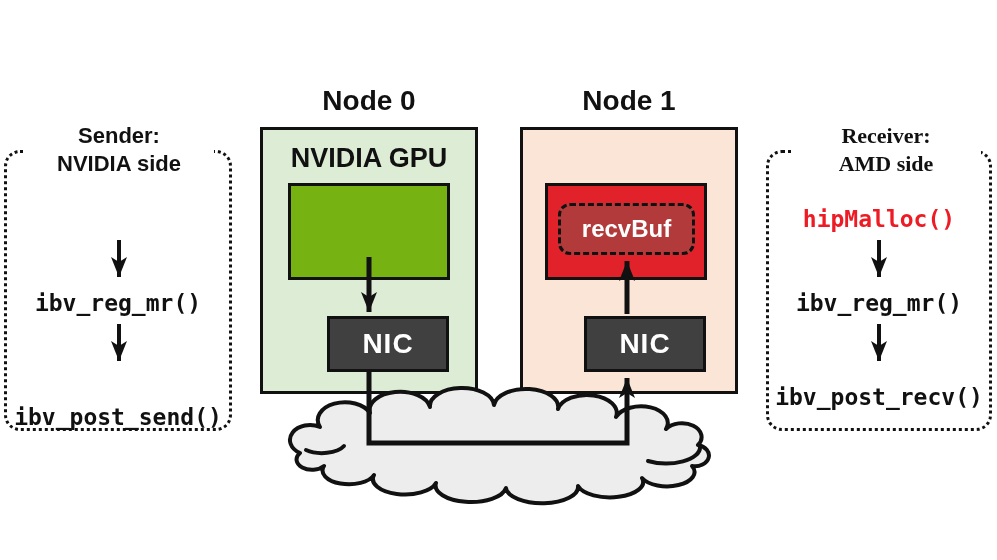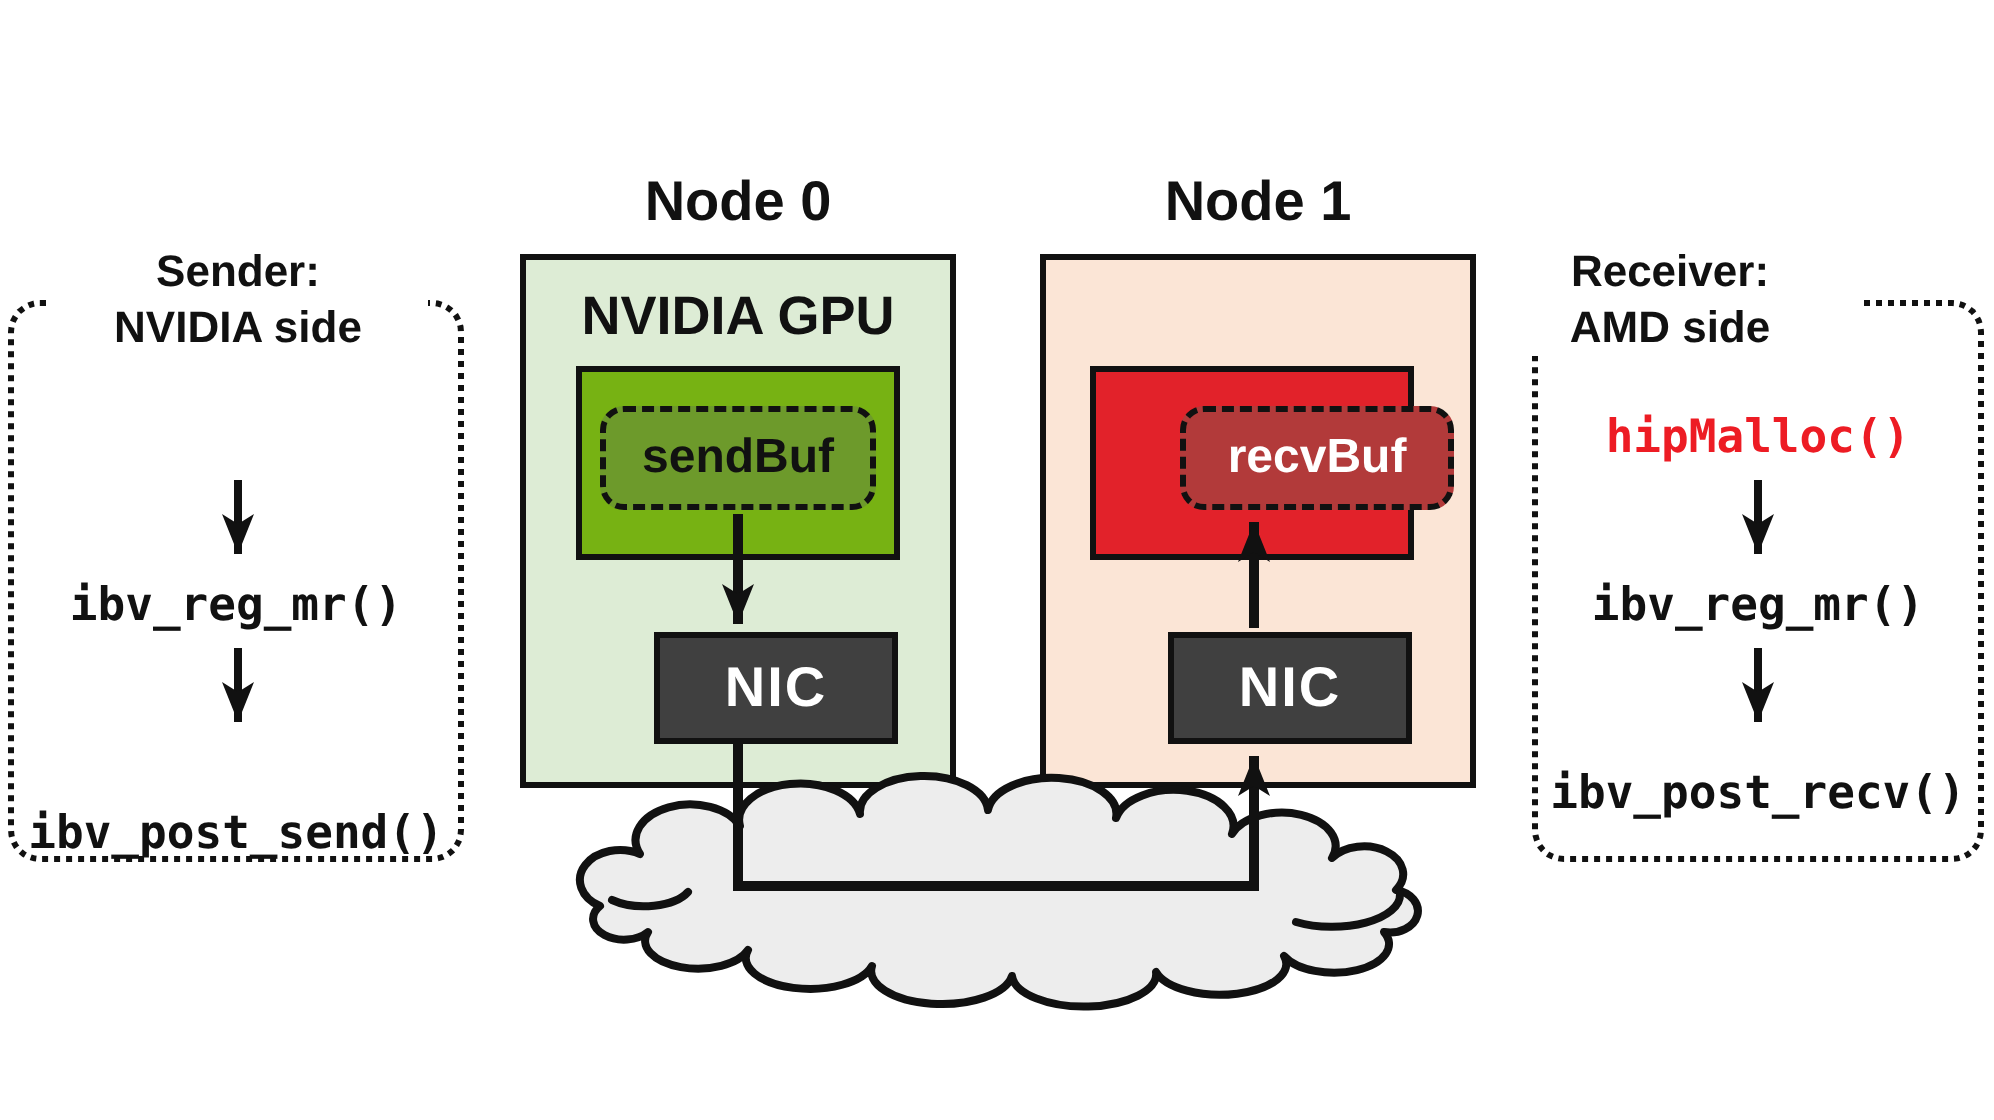--- a/index.html
+++ b/index.html
@@ -15,56 +15,53 @@
   .panel-title{font-size:22px;line-height:28px;font-weight:bold;background:#fff;z-index:3;color:#111;}
   .node-box{border:3px solid #111;}
   .node0-bg{background:#ddecd5;}
   .node1-bg{background:#fbe5d6;}
   .gpu-inner{border:3px solid #111;}
   .nvgreen{background:#77b213;}
   .amdred{background:#e2222a;}
   .bufbox{border:3px dashed #111;border-radius:12px;display:flex;align-items:center;justify-content:center;
           font-size:24px;font-weight:bold;}
   .sendbuf{background:#6d9a2b;color:#111;}
-  .recvbuf{background:#b23a3a;color:#fff;margin-left:32px;}
+  .recvbuf{background:#b23a3a;color:#fff;}
   .nic{background:#404040;border:3px solid #111;color:#fff;display:flex;align-items:center;justify-content:center;
        font-size:28px;font-weight:bold;letter-spacing:1px;margin-left:19px;}
   .green-code{color:#76b900;}
   .red-code{color:#ed1c24;}
   svg.overlay{position:absolute;left:0;top:0;pointer-events:none;z-index:5;}
 </style>
 </head>
 <body>
 
 <div class="canvas">
 
   <div class="abs panel-box" style="left:4px;top:150px;width:228px;height:281px;"></div>
   <div class="abs panel-title center" style="left:24px;top:122px;width:190px;">
     <div>Sender:</div>
     <div>NVIDIA side</div>
   </div>
   <div class="abs mono b center" style="left:4px;top:289px;width:228px;">ibv_reg_mr()</div>
   <div class="abs mono b center" style="left:4px;top:383px;width:228px;margin-top:20px;">ibv_post_send()</div>
 
   <div class="abs panel-box" style="left:766px;top:150px;width:226px;height:281px;"></div>
-  <div class="abs panel-title center" style="left:740px;top:122px;width:190px;">
+  <div class="abs panel-title center" style="left:791px;top:122px;width:190px;font-family:Liberation Serif, serif;">
     <div>Receiver:</div>
     <div>AMD side</div>
   </div>
   <div class="abs mono red-code center" style="left:766px;top:205px;width:226px;">hipMalloc()</div>
   <div class="abs mono b center" style="left:766px;top:289px;width:226px;">ibv_reg_mr()</div>
   <div class="abs mono b center" style="left:766px;top:383px;width:226px;">ibv_post_recv()</div>
 
   <div class="abs sans28 center b" style="left:260px;top:86px;width:218px;">Node 0</div>
   <div class="abs node-box node0-bg" style="left:260px;top:127px;width:218px;height:267px;"></div>
   <div class="abs sans27 center b" style="left:260px;top:143px;width:218px;">NVIDIA GPU</div>
   <div class="abs gpu-inner nvgreen" style="left:288px;top:183px;width:162px;height:97px;"></div>
-  <div class="abs bufbox sendbuf" style="left:300px;top:203px;width:138px;height:52px;">
-    <span>sendBuf</span>
-  </div>
   <div class="abs nic" style="left:308px;top:316px;width:122px;height:56px;">
     <span>NIC</span>
   </div>
 
   <div class="abs sans28 center b" style="left:520px;top:86px;width:218px;text-align:center;">Node 1</div>
   <div class="abs node-box node1-bg" style="left:520px;top:127px;width:218px;height:267px;"></div>
   <div class="abs gpu-inner amdred" style="left:545px;top:183px;width:162px;height:97px;"></div>
   <div class="abs bufbox recvbuf" style="left:558px;top:203px;width:137px;height:52px;">
     <span>recvBuf</span>
   </div>

